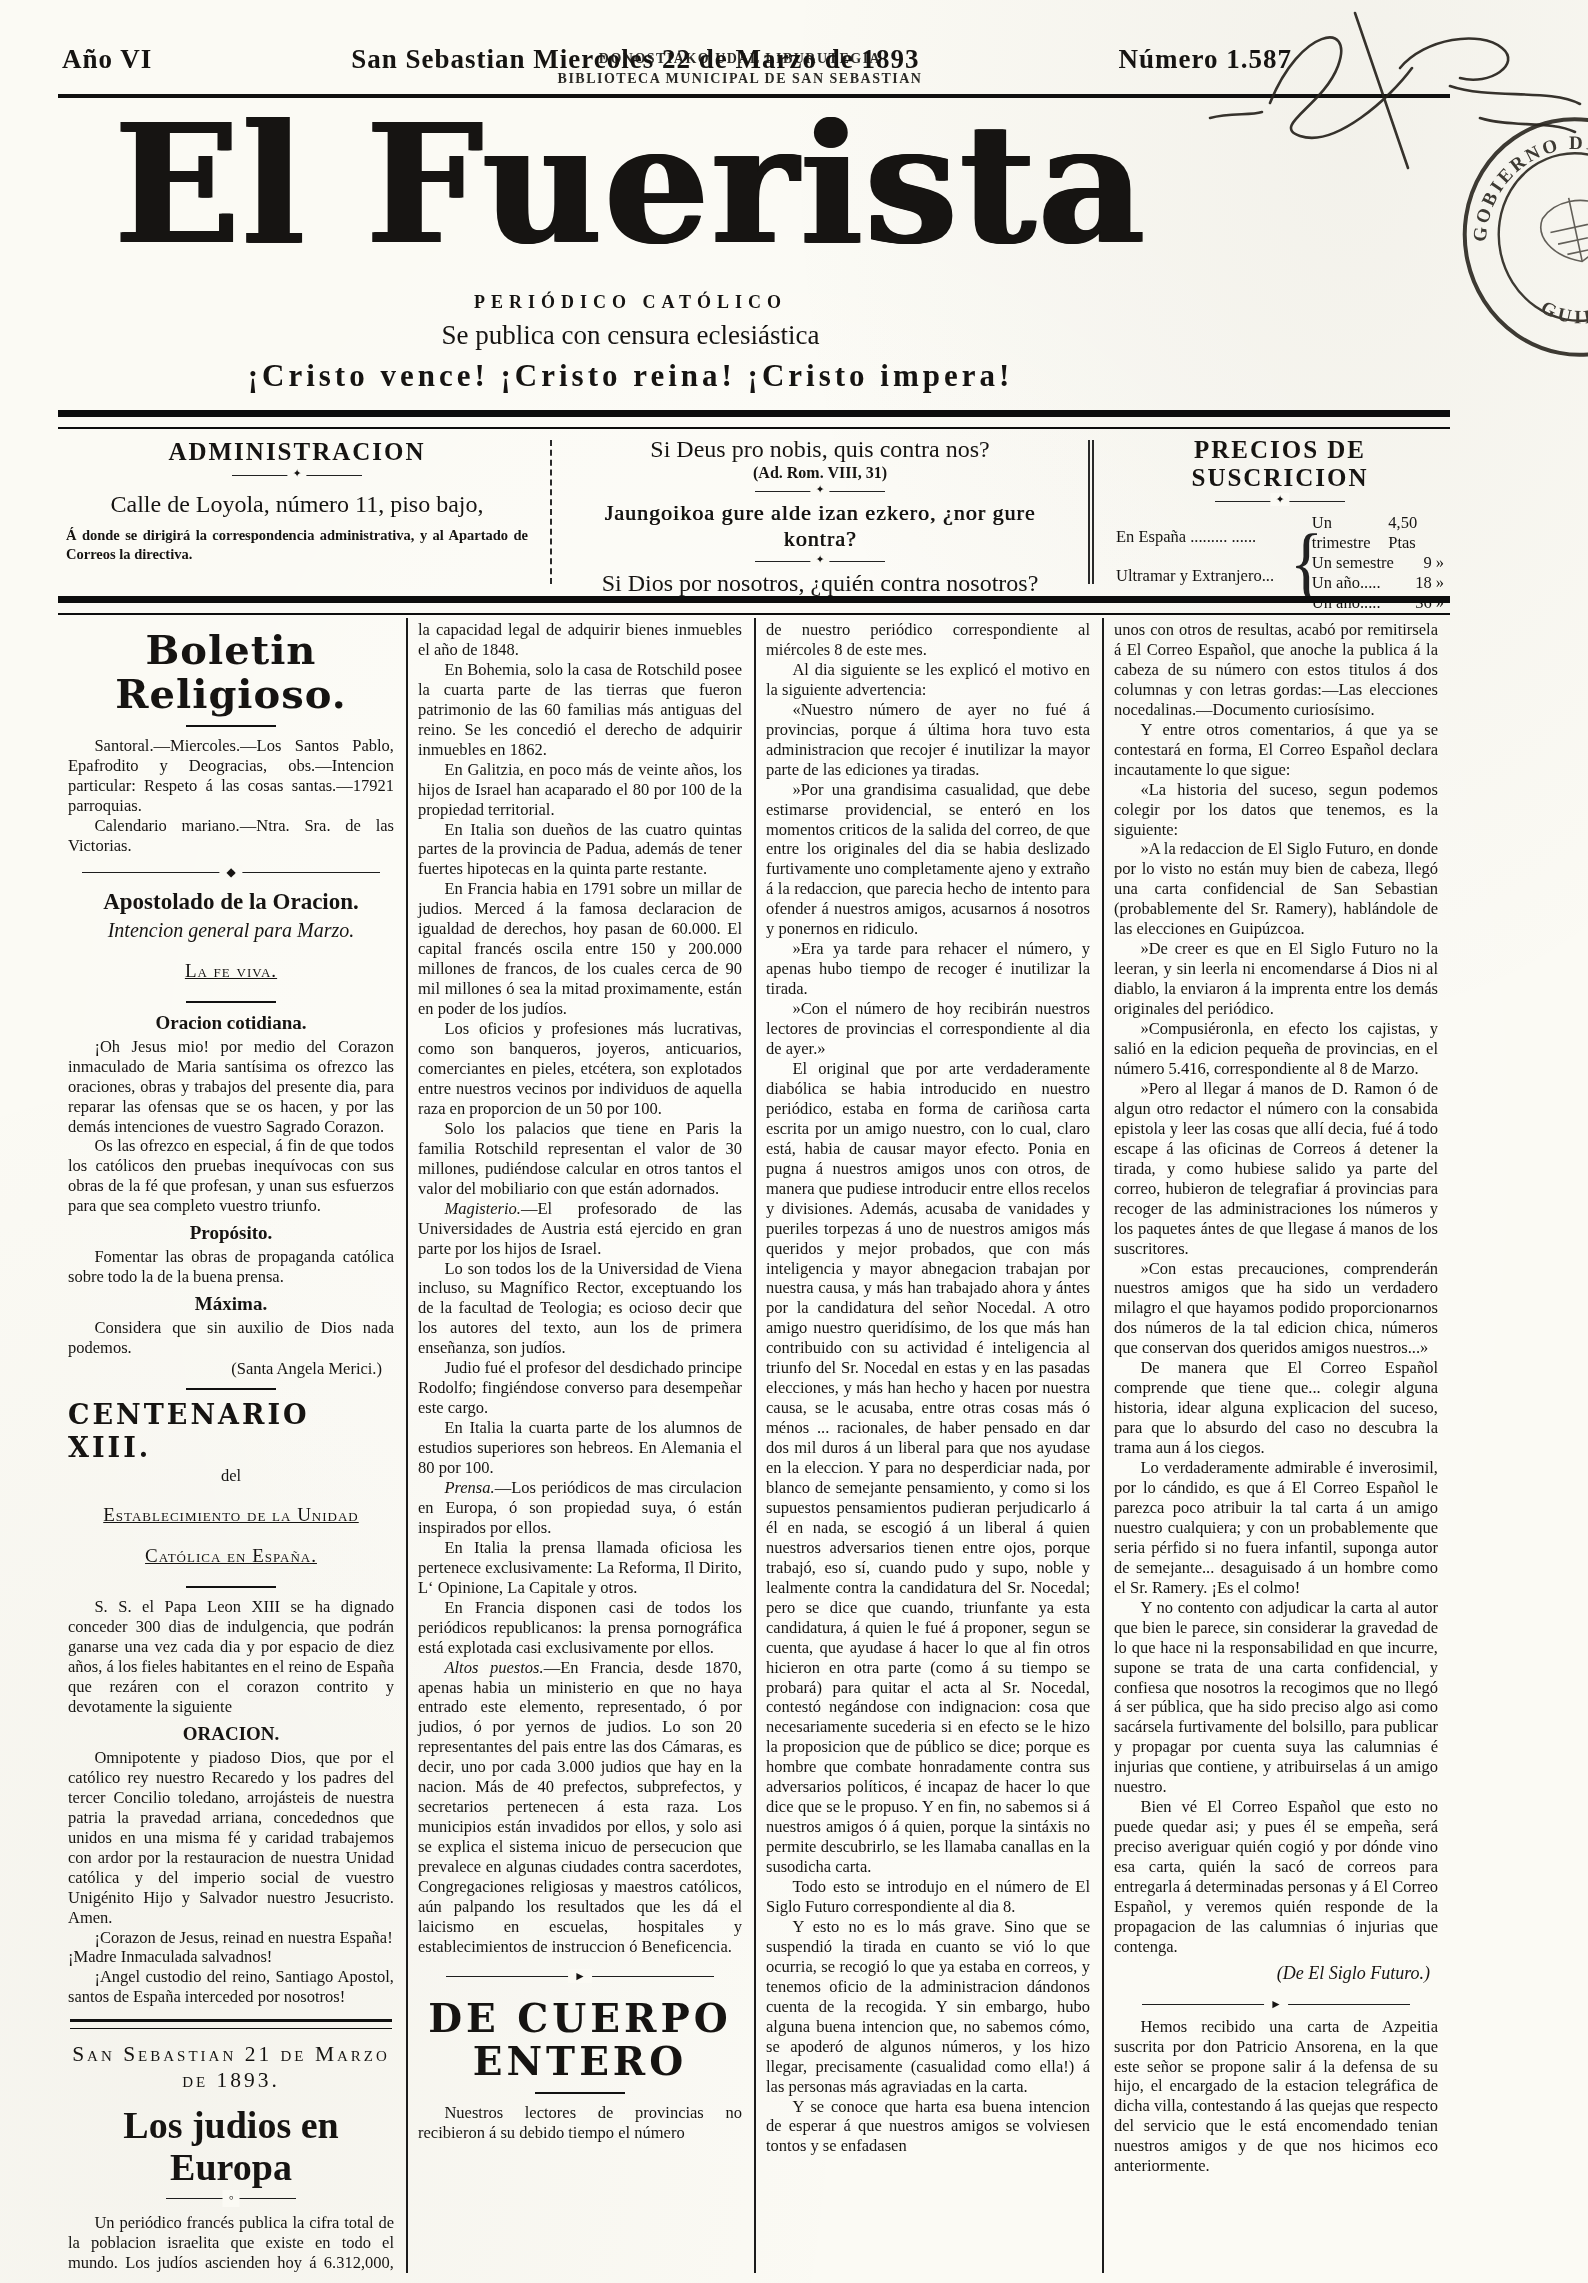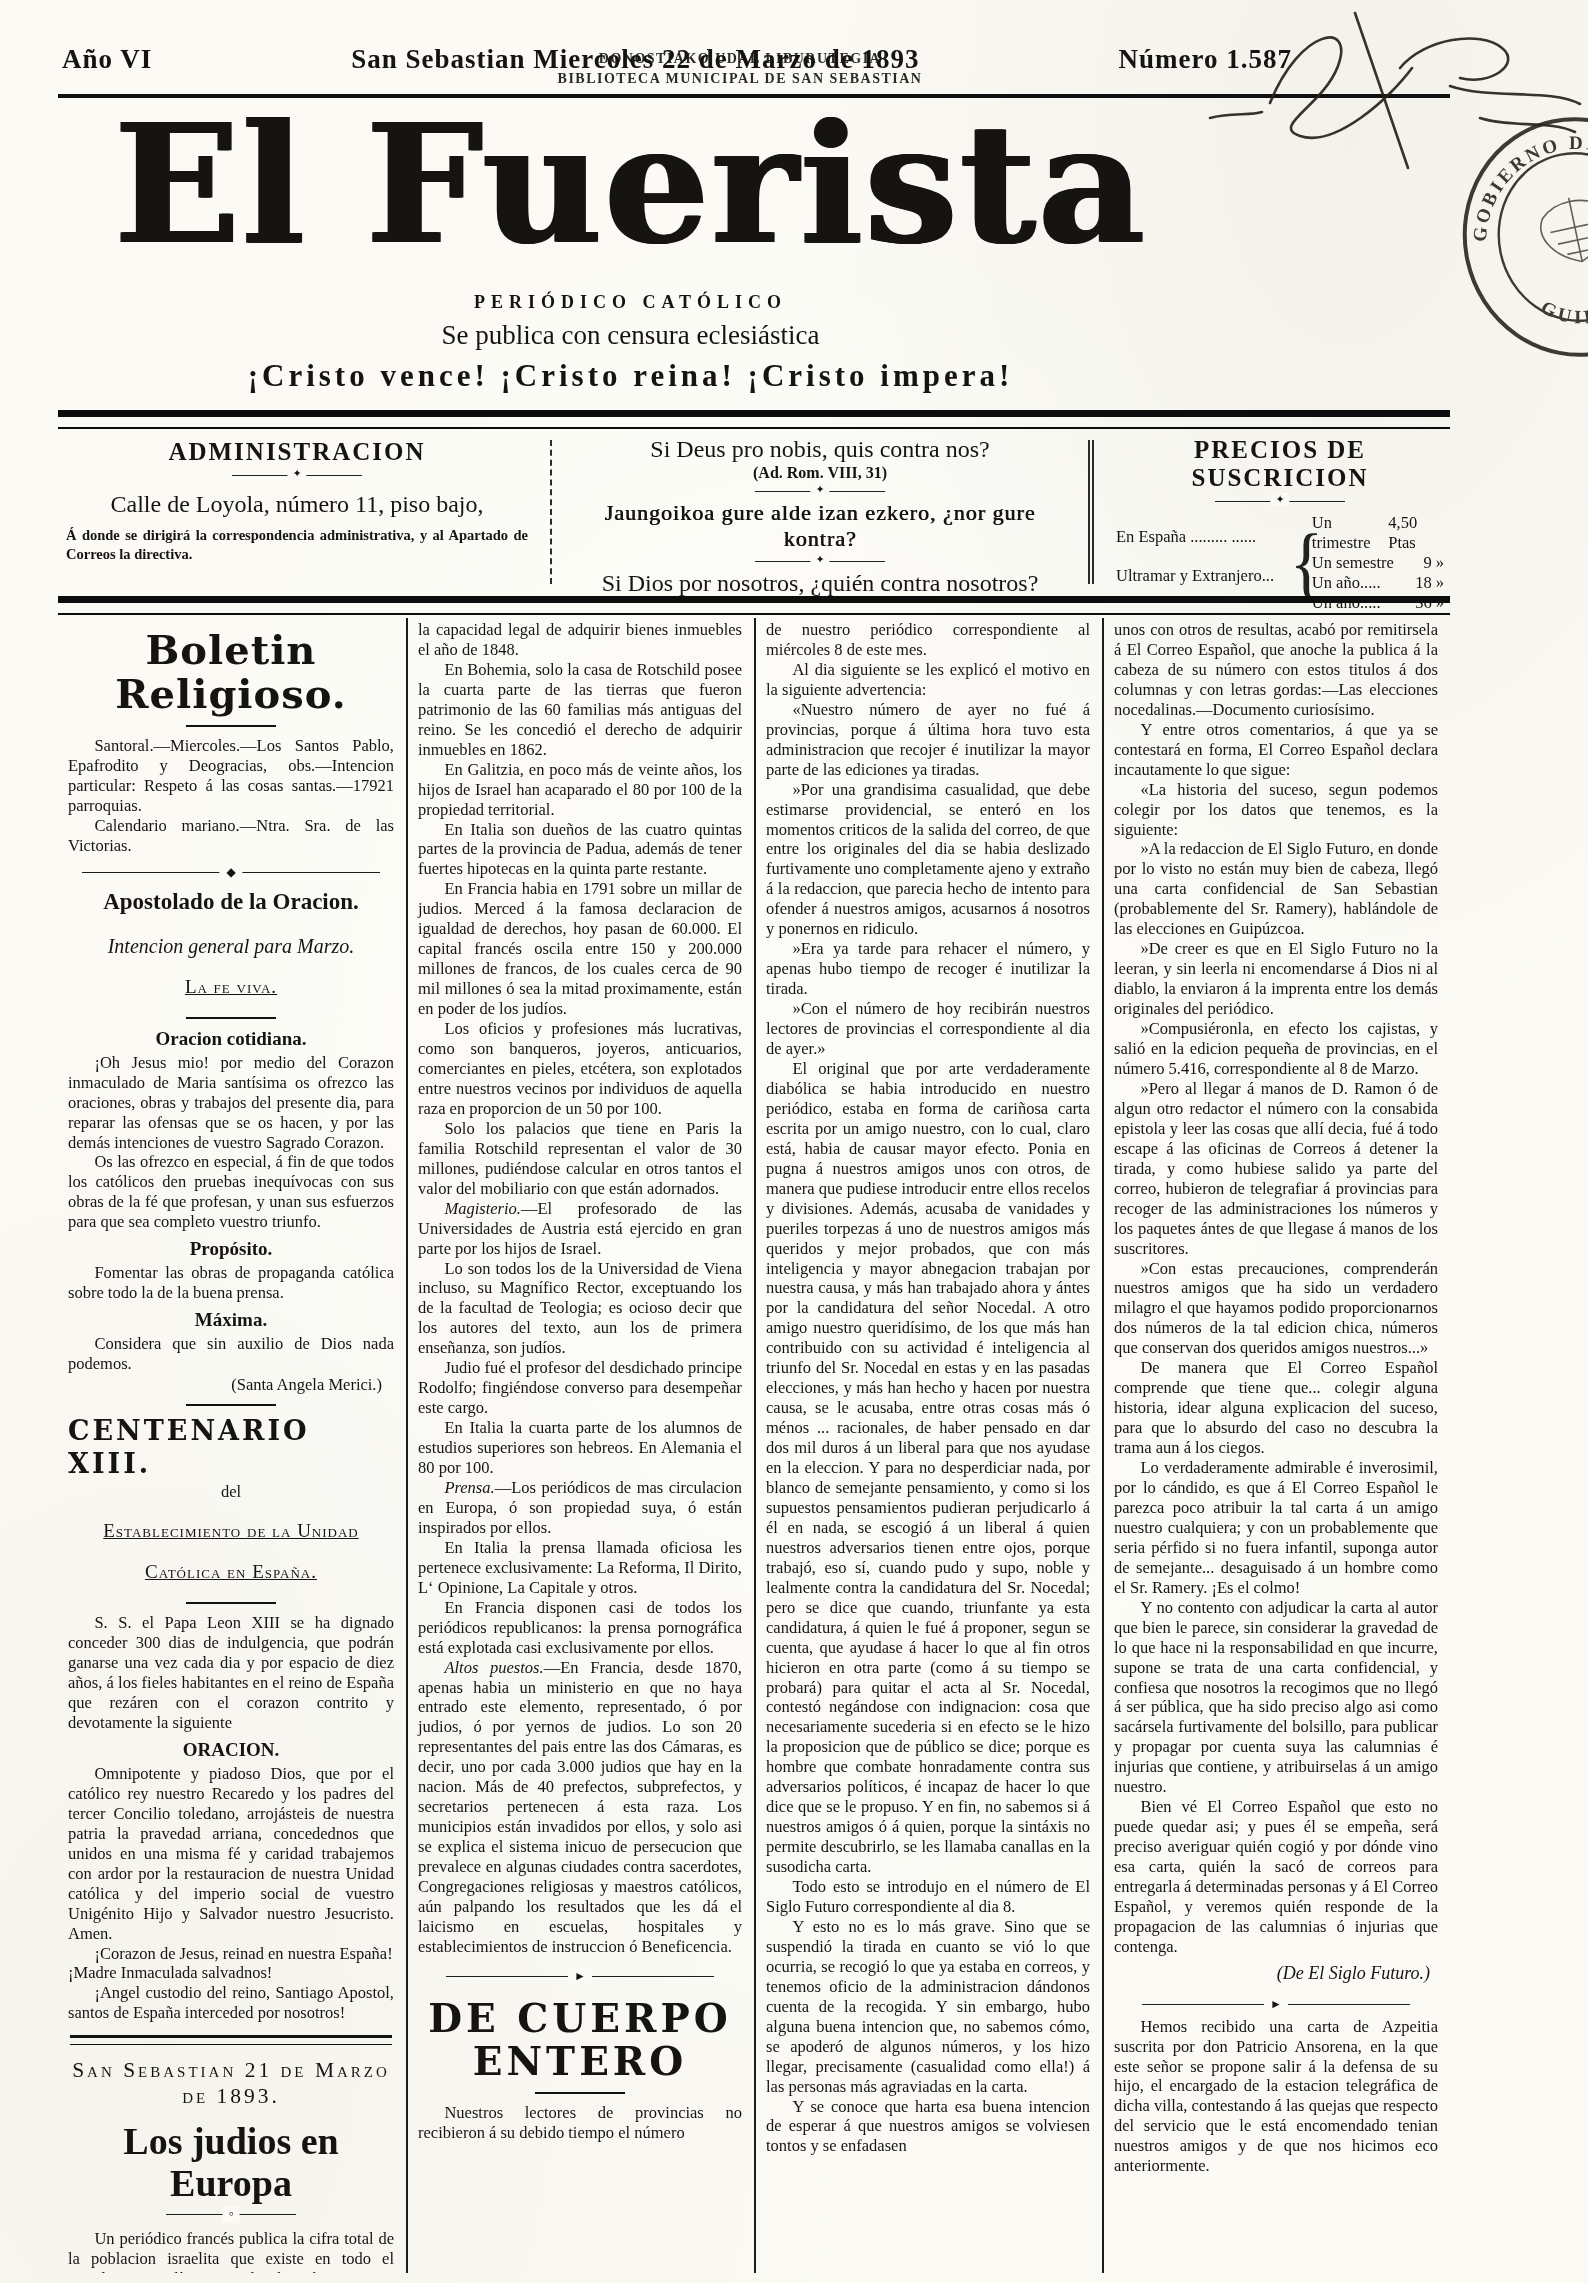--- a/index.html
+++ b/index.html
@@ -64,21 +64,21 @@
   .b-p0{ margin:0; }
   .b-h1{ font-size:40px; font-weight:bold; text-align:center; margin:8px 0 4px;
     font-family:"DejaVu Serif", serif; letter-spacing:1px; line-height:1.1; }
   .b-headline{ font-size:38px; font-weight:bold; text-align:center; margin:12px 0 2px; line-height:1.1; }
   .b-headline2{ font-size:39px; font-weight:bold; text-align:center; letter-spacing:4px;
     margin:14px 0 2px; font-family:"DejaVu Serif", serif; line-height:1.1; }
   .b-h2{ font-size:23px; font-weight:bold; text-align:center; margin:6px 0 2px; }
   .b-h2big{ font-size:27px; font-weight:bold; text-align:left; letter-spacing:3px;
     margin:8px 0 2px; font-family:"DejaVu Serif", serif; }
   .b-h3{ font-size:19px; font-weight:bold; text-align:center; margin:6px 0 2px; }
-  .b-it{ font-size:20px; font-style:italic; text-align:center; margin:18px 0; }
+  .b-it{ font-size:20px; font-style:italic; text-align:center; margin:2px 0; }
   .b-sc{ font-variant:small-caps; text-align:center; font-size:19px; letter-spacing:1px; margin:18px 0;text-decoration:underline; }
   .b-center{ text-align:center; margin:1px 0; }
   .b-right{ text-align:right; padding-right:12px; margin:1px 0; }
   .b-right-it{ text-align:right; font-style:italic; font-size:18px; padding-right:8px; margin:6px 0; }
   .b-dateline{ font-variant:small-caps; text-align:center; font-size:21.5px; letter-spacing:3px; margin:12px 0 8px; }
   .b-rule-short{ width:90px; border-top:2.5px solid #111; margin:9px auto; height:0; }
   .b-dbl{ height:6px; border-top:3px solid #111; border-bottom:1.5px solid #111; margin:12px 2px 4px; }
   .b-orn{ position:relative; height:14px; margin:9px 14px; }
   .b-orn::before{ content:""; position:absolute; left:0; right:0; top:7px; border-top:1.5px solid #1d1d1d; }
   .b-orn::after{ content:"◆"; position:absolute; left:50%; top:0; transform:translateX(-50%);

